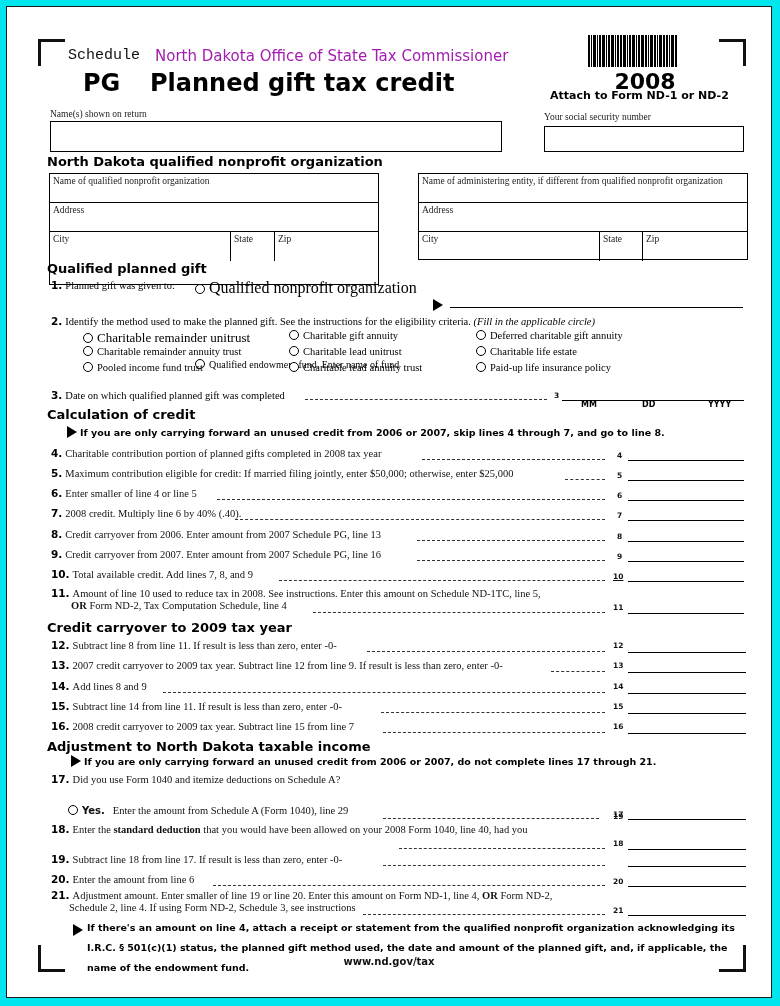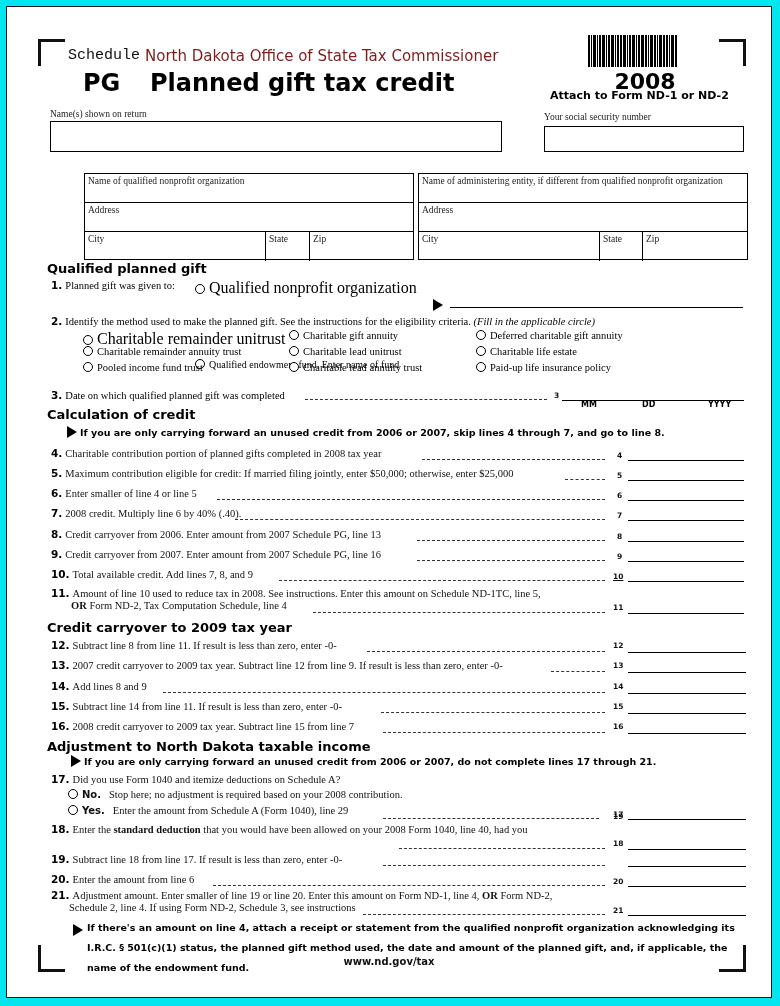--- a/index.html
+++ b/index.html
@@ -11,21 +11,21 @@
   .abs { position: absolute; }
   .sans { font-family: "DejaVu Sans", sans-serif; }
   .serif { font-family: "Liberation Serif", serif; }
   .corner { position: absolute; width: 24px; height: 24px; border-color: #111; border-style: solid; border-width: 0; }
   .c-tl { left: 31px; top: 32px; border-left-width: 3px; border-top-width: 3px; }
   .c-tr { left: 712px; top: 32px; border-right-width: 3px; border-top-width: 3px; }
   .c-bl { left: 31px; top: 938px; border-left-width: 3px; border-bottom-width: 3px; }
   .c-br { left: 712px; top: 938px; border-right-width: 3px; border-bottom-width: 3px; }
 
   .schedule-label { left: 61px; top: 40px; font-size: 15px; color: #111; font-family: Liberation Mono, monospace; }
-  .agency { left: 138px; top: 40px; font-size: 15px; color: #7f1d1d; }
+  .agency { left: 148px; top: 40px; font-size: 15px; color: #a21caf; }
   .pg { left: 76px; top: 62px; font-size: 24px; font-weight: bold; color: #000; }
   .title { left: 143px; top: 62px; font-size: 24px; font-weight: bold; color: #000; }
 
   .barcode { left: 581px; top: 28px; width: 100px; height: 32px; display: flex; gap: 0; align-items: stretch; }
   .barcode span { display: block; background: #000; margin-right: 1px; }
   .year { left: 598px; top: 62px; font-size: 22px; font-weight: bold; width: 80px; text-align: center; }
   .attach { left: 543px; top: 82px; font-size: 11px; font-weight: bold; }
 
   .small-label { font-size: 9.5px; color: #222; }
   .box { position: absolute; border: 1px solid #000; box-sizing: border-box; }
@@ -99,22 +99,23 @@
   </div>
   <div class="abs sans year">2008</div>
   <div class="abs sans attach">Attach to Form ND-1 or ND-2</div>
 
   <div class="abs serif small-label" style="left:43px; top:102px;">Name(s) shown on return</div>
   <div class="box" style="left:43px; top:114px; width:452px; height:31px;"><span></span></div>
 
   <div class="abs serif small-label" style="left:537px; top:105px;">Your social security number</div>
   <div class="box" style="left:537px; top:119px; width:200px; height:26px;"><span></span></div>
 
-
-  <div class="tbl" style="left:42px; top:166px; width:330px; height:87px;margin-left:35px;">
+  <div class="abs sans section-head" style="left:40px; top:147px;">North Dakota qualified nonprofit organization</div>
+
+  <div class="tbl" style="left:42px; top:166px; width:330px; height:112px;">
     <div class="row" style="top:0; height:29px;">
       <div class="cell" style="left:0; right:0;"><span>Name of qualified nonprofit organization</span></div>
     </div>
     <div class="row" style="top:29px; height:29px;">
       <div class="cell" style="left:0; right:0;"><span>Address</span></div>
     </div>
     <div class="row" style="top:58px; height:29px;">
       <div class="cell" style="left:0; width:180px;"><span>City</span></div>
       <div class="cell vline" style="left:180px; width:44px;"><span>State</span></div>
       <div class="cell vline" style="left:224px; right:0;"><span>Zip</span></div>
@@ -147,21 +148,21 @@
     <span class="radio"></span><span>Qualified endowment fund.  Enter name of fund</span>
   </div>
   <div class="abs" style="left:426px; top:288px;"><span class="arrow"></span></div>
   <div class="entry" style="left:443px; top:300px; width:293px;"><span></span></div>
 
   <div class="abs serif" style="left:44px; top:308px; font-size:10.5px;">
     <span class="num">2.</span><span>Identify the method used to make the planned gift.  See the instructions for the eligibility criteria.</span>
     <i>(Fill in the applicable circle)</i>
   </div>
 
-  <div class="abs serif" style="left:76px; top:323px; font-size:16px;"><span class="radio"></span><span>Charitable remainder unitrust</span></div>
+  <div class="abs serif" style="left:76px; top:323px; font-size:13px;"><span class="radio"></span><span>Charitable remainder unitrust</span></div>
   <div class="abs serif" style="left:282px; top:323px; font-size:10.5px;"><span class="radio"></span><span>Charitable gift annuity</span></div>
   <div class="abs serif" style="left:469px; top:323px; font-size:10.5px;"><span class="radio"></span><span>Deferred charitable gift annuity</span></div>
 
   <div class="abs serif" style="left:76px; top:339px; font-size:10.5px;"><span class="radio"></span><span>Charitable remainder annuity trust</span></div>
   <div class="abs serif" style="left:282px; top:339px; font-size:10.5px;"><span class="radio"></span><span>Charitable lead unitrust</span></div>
   <div class="abs serif" style="left:469px; top:339px; font-size:10.5px;"><span class="radio"></span><span>Charitable life estate</span></div>
 
   <div class="abs serif" style="left:76px; top:355px; font-size:10.5px;"><span class="radio"></span><span>Pooled income fund trust</span></div>
   <div class="abs serif" style="left:282px; top:355px; font-size:10.5px;"><span class="radio"></span><span>Charitable lead annuity trust</span></div>
   <div class="abs serif" style="left:469px; top:355px; font-size:10.5px;"><span class="radio"></span><span>Paid-up life insurance policy</span></div>
@@ -244,21 +245,20 @@
 
   <div class="line-item" style="top:713px;"><span class="num">16.</span><span>2008 credit carryover to 2009 tax year.  Subtract line 15 from line 7</span></div>
   <div class="dots" style="left:376px; top:725px; width:222px;"></div>
   <div class="lnum" style="left:606px; top:715px;">16</div>
   <div class="entry" style="left:621px; top:726px; width:118px;"><span></span></div>
 
   <div class="abs sans section-head" style="left:40px; top:732px;">Adjustment to North Dakota taxable income</div>
   <div class="abs note" style="left:64px; top:748px;"><span class="arrow"></span><span>If you are only carrying forward an unused credit from 2006 or 2007, do not complete lines 17 through 21.</span></div>
 
   <div class="line-item" style="top:766px;"><span class="num">17.</span><span>Did you use Form 1040 and itemize deductions on Schedule A?</span></div>
-  <div class="line-item" style="top:782px; left:61px;"><span class="radio"></span><b class="sans" style="font-size:10px;">No.</b>&nbsp;&nbsp;&nbsp;<span>Stop here; no adjustment is required based on your 2008 contribution.</span></div>
   <div class="line-item" style="top:798px; left:61px;"><span class="radio"></span><b class="sans" style="font-size:10px;">Yes.</b>&nbsp;&nbsp;&nbsp;<span>Enter the amount from Schedule A (Form 1040), line 29</span></div>
   <div class="dots" style="left:376px; top:811px; width:216px;"></div>
   <div class="lnum" style="left:606px; top:803px;">17</div>
   <div class="entry" style="left:621px; top:812px; width:118px;"><span></span></div>
 
   <div class="line-item" style="top:816px;"><span class="num">18.</span><span>Enter the </span><b>standard deduction</b><span> that you would have been allowed on your 2008 Form 1040, line 40, had you</span></div>
   <div class="dots" style="left:392px; top:841px; width:206px;"></div>
   <div class="lnum" style="left:606px; top:832px;">18</div>
   <div class="entry" style="left:621px; top:842px; width:118px;"><span></span></div>
 

